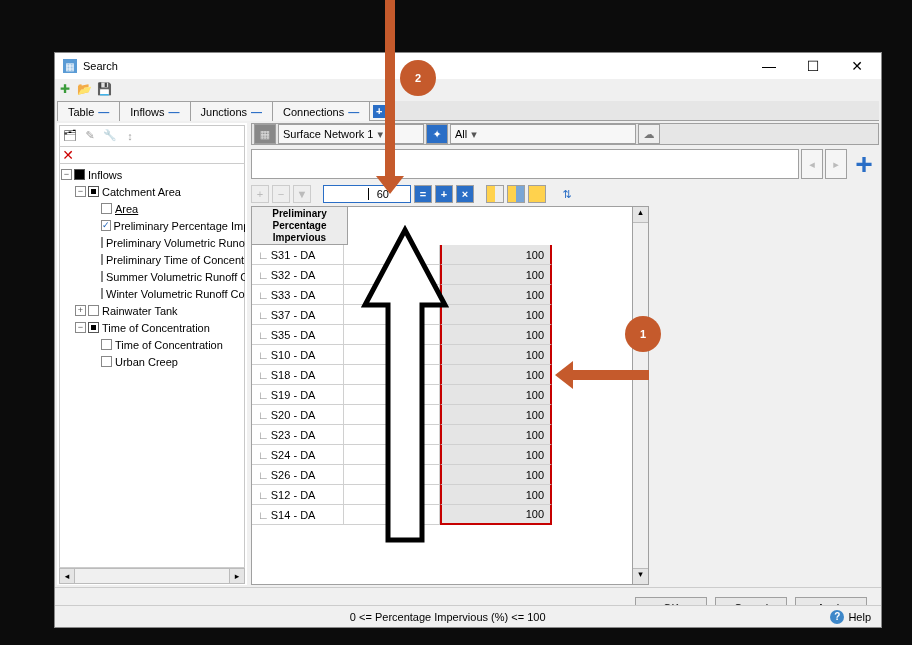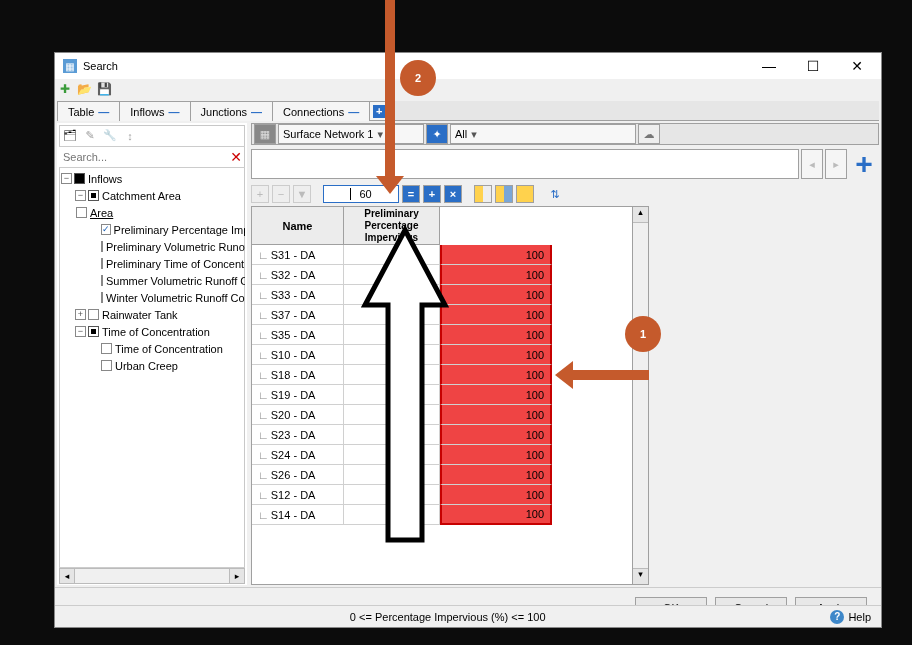--- a/index.html
+++ b/index.html
@@ -44,31 +44,31 @@
     .combo .arr{color:#555;}
     .rp-search{height:34px; display:flex; align-items:center; gap:2px; margin-top:2px;}
     .rp-search .sinput{flex:1; height:30px; border:1px solid #a0a0a0; background:#fff;}
     .navbtn{width:22px;height:30px;border:1px solid #a0a0a0; background:#f5f5f5; display:flex;align-items:center;justify-content:center; color:#bbb;}
     .bigplus{width:30px;height:30px; display:flex;align-items:center;justify-content:center;}
     .bigplus span{color:#2a6ec6; font-size:30px; font-weight:bold; line-height:24px;}
     .rp-tools{height:22px; display:flex; align-items:center; gap:3px; margin-top:2px;}
     .sq{width:18px;height:18px;border:1px solid #a0a0a0;background:#eee;display:flex;align-items:center;justify-content:center;font-size:11px; cursor:default;}
     .sq.blue{background:#2a6ec6; color:#fff; font-weight:bold;}
     .sq.dis{color:#bbb; border-color:#ccc;}
-    .numin{width:76px;height:18px;border:1px solid #2a6ec6; background:#fff; text-align:right; padding:0 4px; display:flex; align-items:center; justify-content:center; gap:8px;}
+    .numin{width:88px;height:18px;border:1px solid #2a6ec6; background:#fff; text-align:right; padding:0 21px; display:flex; align-items:center; justify-content:flex-end; gap:8px;}
     .numin .cursor{width:1px;height:12px;background:#000;}
     .gridwrap{flex:1; display:flex; margin-top:1px; min-height:0;}
     .grid{flex:1; border:1px solid #a0a0a0; display:flex; flex-direction:column; background:#fff; min-height:0;}
     .ghead{display:flex; height:38px;}
     .gh{border-right:1px solid #a0a0a0; border-bottom:1px solid #a0a0a0; background:#ececec; display:flex; align-items:center; justify-content:center; text-align:center; font-weight:bold; padding:2px; line-height:12px;}
     .gbody{flex:1; overflow:hidden;}
     .grow{display:flex; height:20px;}
     .gc{border-right:1px solid #d0d0d0; border-bottom:1px solid #d0d0d0; display:flex; align-items:center; padding:0 6px;}
     .gc.name{justify-content:flex-start;}
-    .gc.val{justify-content:flex-end; background:#ef4444;}
+    .gc.val{justify-content:flex-end; background:#e5e5e5;}
     .col-name{width:92px;}
     .col-p1{width:96px;}
     .col-p2{width:112px;}
     .highlight-col{border:2px solid #c60000;}
     .vscroll{width:16px; border:1px solid #a0a0a0; border-left:none; display:flex;flex-direction:column;}
     .vs-btn{height:16px;border-bottom:1px solid #bbb;background:#e5e5e5;text-align:center;font-size:9px;}
     .vs-track{flex:1;}
     .btmbar{height:40px; display:flex; align-items:center; justify-content:flex-end; gap:8px; padding:0 14px; border-top:1px solid #ccc;}
     .wbtn{width:72px; height:22px; border:1px solid #a0a0a0; background:#e8e8e8;}
     .statusbar{position:absolute; bottom:0; left:0; right:0; height:22px; display:flex; align-items:center; padding:1px 10px; border-top:1px solid #ccc; background:#f0f0f0;}
@@ -127,36 +127,35 @@
     </div>
     <div class="mainarea">
       <div class="leftpane">
         <div class="lp-tools">
           <span class="ico">🗂</span>
           <span class="ico" style="opacity:.4;">✎</span>
           <span class="ico" style="opacity:.4;">🔧</span>
           <span class="ico" style="opacity:.4;">↕</span>
         </div>
         <div class="search">
-          <input placeholder="Search..." style="">
           <span class="x">✕</span>
         </div>
         <div class="tree">
           <div class="tree-row">
               <span class="exp">−</span>
               <span class="box filled"></span>
               <span>Inflows</span>
             </div>
           <div class="tree-row" style="padding-left:16px;">
               <span class="exp">−</span>
               <span class="box partial"></span>
               <span>Catchment Area</span>
             </div>
           <div id="catch-items">
-              <div class="tree-row" style="padding-left: 17px; text-decoration: underline;">
+              <div class="tree-row" style="padding-left: 42px; text-decoration: underline;">
                 <span class="cb"></span>
                 <span>Area</span>
               </div>
               <div class="tree-row" style="padding-left: 42px;">
                 <span class="cb checked"></span>
                 <span>Preliminary Percentage Impervious</span>
               </div>
               <div class="tree-row" style="padding-left: 42px;">
                 <span class="cb"></span>
                 <span>Preliminary Volumetric Runoff Coefficient</span>
@@ -239,21 +238,20 @@
           <div style="width:6px;"></div>
           <div class="sq" style="background:linear-gradient(90deg,#ffd24d 50%,#eee 50%);"></div>
           <div class="sq" style="background:linear-gradient(90deg,#ffd24d 50%,#7aa6d6 50%);"></div>
           <div class="sq" style="background:#ffd24d;"></div>
           <div style="width:6px;"></div>
           <div class="sq" style="color:#2a6ec6;border:none;background:none;">⇅</div>
         </div>
         <div class="gridwrap">
           <div class="grid">
             <div class="ghead">
-              <div class="gh col-name">Name</div>
               <div class="gh col-p1" style="font-size:10px;">Preliminary Percentage Impervious</div>
             </div>
             <div class="gbody" id="gbody">
                 <div class="grow">
                   <div class="gc name col-name"><span style="color:#888;margin-right:2px;">∟</span>S31 - DA</div>
                   <div class="gc val col-p1" style="background:#fff;"></div>
                   <div class="gc val col-p2" style="border-left:2px solid #c60000;border-right:2px solid #c60000;">100</div>
                 </div>
                 <div class="grow">
                   <div class="gc name col-name"><span style="color:#888;margin-right:2px;">∟</span>S32 - DA</div>

